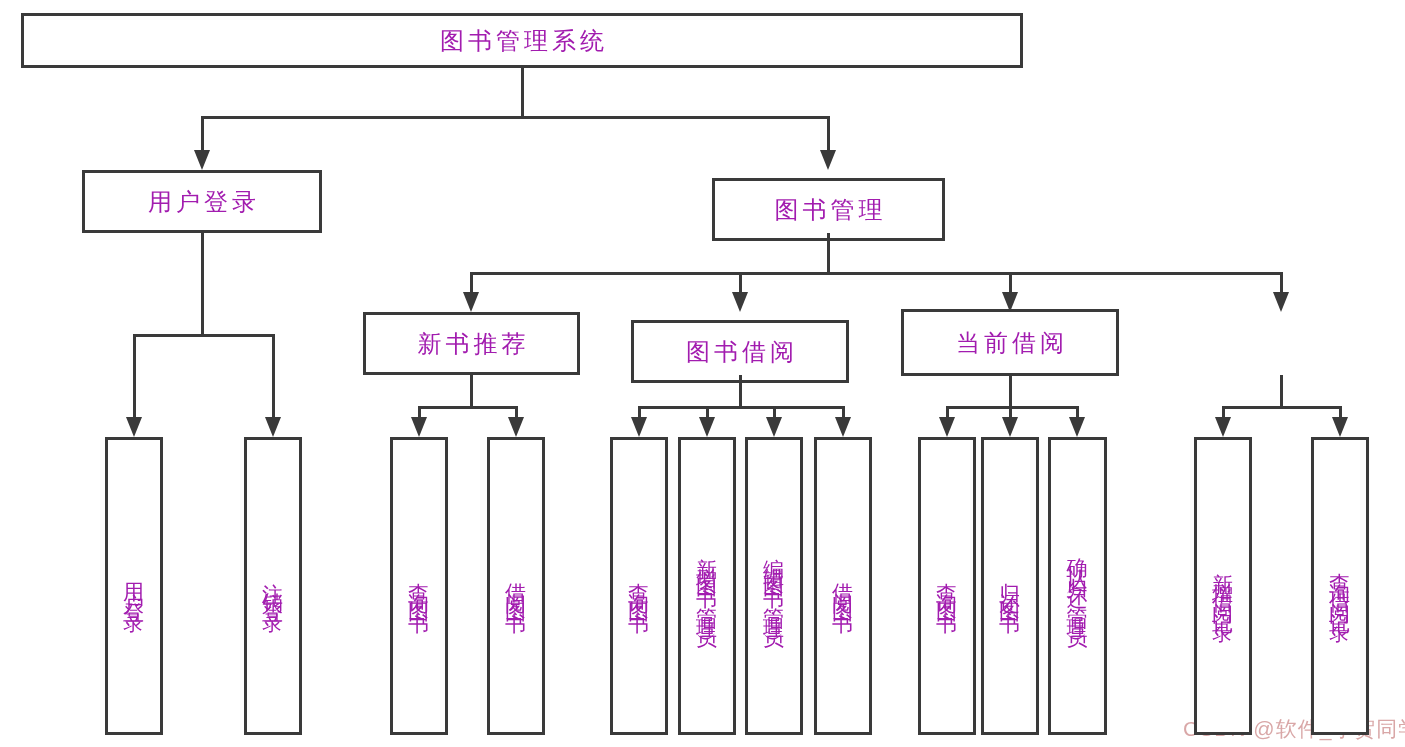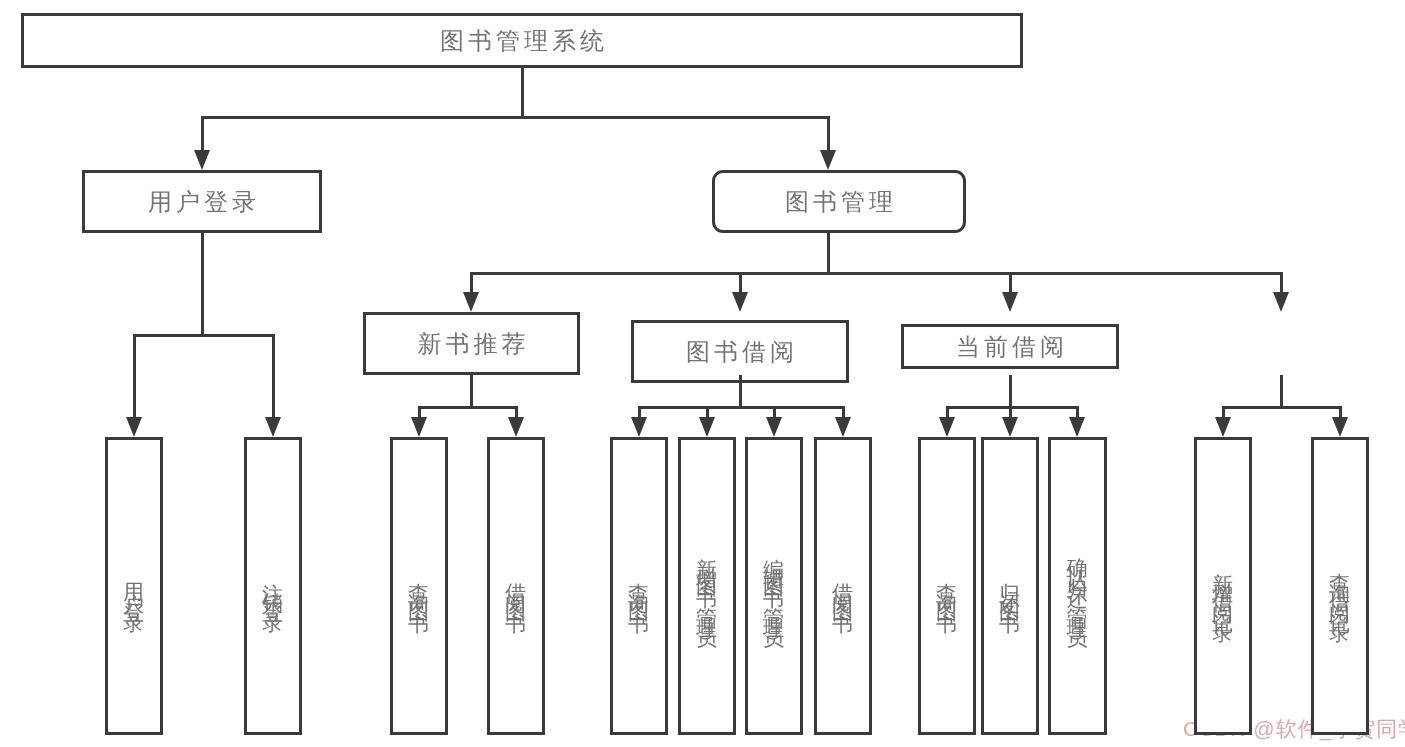--- a/index.html
+++ b/index.html
@@ -16,21 +16,21 @@
     overflow: hidden;
   }
   .node {
     position: absolute;
     box-sizing: border-box;
     border: 3px solid #3a3a3a;
     background: #ffffff;
     display: flex;
     align-items: center;
     justify-content: center;
-    color: #737373;
+    color: #a21caf;
   }
   .node .lbl {
     font-size: 24px;
     letter-spacing: 4px;
     white-space: nowrap;
     text-indent: 4px; 
   }
   .node.v .lbl {
     writing-mode: vertical-rl;
     text-orientation: mixed;
@@ -66,30 +66,30 @@
 <body>
 
 <div id="canvas">
   <div class="watermark">CSDN @软件_小贺同学</div>
 <div class="node" style="left: 21px; top: 13px; width: 1002px; height: 55px;">
       <span class="lbl">图书管理系统</span>
     </div>
     <div class="node" style="left: 82px; top: 170px; width: 240px; height: 63px;">
       <span class="lbl">用户登录</span>
     </div>
-    <div class="node" style="left: 712px; top: 170px; width: 254px; height: 63px; border-radius: 11px;">
+    <div class="node" style="left: 712px; top: 178px; width: 233px; height: 63px;">
       <span class="lbl">图书管理</span>
     </div>
     <div class="node" style="left: 363px; top: 312px; width: 217px; height: 63px;">
       <span class="lbl">新书推荐</span>
     </div>
     <div class="node" style="left: 631px; top: 312px; width: 218px; height: 63px; margin-top: 8px;">
       <span class="lbl">图书借阅</span>
     </div>
-    <div class="node" style="left: 901px; top: 324px; width: 218px; height: 45px;">
+    <div class="node" style="left: 901px; top: 309px; width: 218px; height: 67px;">
       <span class="lbl">当前借阅</span>
     </div>
     <div class="node v" style="left: 105px; top: 437px; width: 58px; height: 298px;">
       <span class="lbl">用户登录</span>
     </div>
     <div class="node v" style="left: 244px; top: 437px; width: 58px; height: 298px;">
       <span class="lbl">注销登录</span>
     </div>
     <div class="node v" style="left: 390px; top: 437px; width: 58px; height: 298px;">
       <span class="lbl">查询图书</span>

